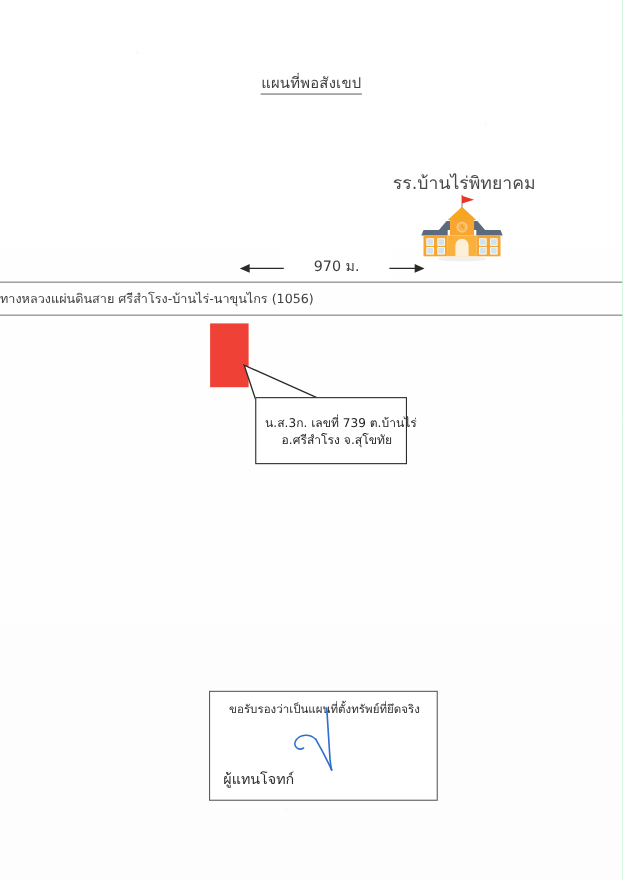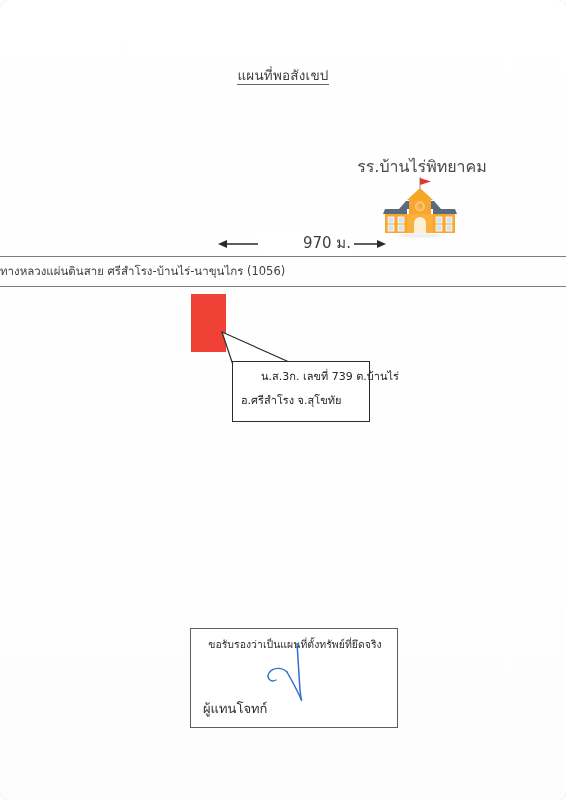--- a/index.html
+++ b/index.html
@@ -9,21 +9,20 @@
   }
   body {
     font-family: "DejaVu Sans", "Liberation Sans", sans-serif;
   }
   #page {
     position: relative;
     width: 566px;
     height: 800px;
     background: #86efac;
     overflow: hidden;
-    border-radius: 8px;
   }
   
   #scan-tint {
     position: absolute;
     inset: 0;
     background:
       radial-gradient(circle at 22% 6%, rgba(0,0,0,0.018) 0 1px, transparent 2px),
       radial-gradient(circle at 78% 14%, rgba(0,0,0,0.015) 0 1px, transparent 2px),
       radial-gradient(circle at 46% 92%, rgba(0,0,0,0.012) 0 1px, transparent 2px),
       linear-gradient(180deg, #ffffff 0%, #fefefe 50%, #fdfdfd 100%);
@@ -66,22 +65,22 @@
     left: 218px;
     top: 236px;
     width: 168px;
     height: 16px;
   }
   .dim-label {
     position: absolute;
     left: 258px;
     top: 231px;
     width: 90px;
-    text-align: right;
-    font-size: 15px;
+    text-align: center;
+    font-size: 13px;
     color: #3d3d3d;
     background: #ffffff;
     padding: 0 3px;
   }
   
   .road-line {
     position: absolute;
     left: 0;
     width: 566px;
     height: 0;
@@ -133,22 +132,22 @@
     background: #ffffff;
     box-sizing: border-box;
   }
   .callout-line {
     position: absolute;
     left: 8px;
     font-size: 11px;
     color: #262626;
     white-space: nowrap;
   }
-  #callout-line-1 { top: 5px; margin-left: 20px; }
-  #callout-line-2 { top: 29px; }
+  #callout-line-1 { top: 13px; }
+  #callout-line-2 { top: 29px; margin-left: 15px; }
   
   #certify-box {
     position: absolute;
     left: 190px;
     top: 628px;
     width: 208px;
     height: 100px;
     border: 1px solid #5d5d5d;
     background: #ffffff;
     box-sizing: border-box;

